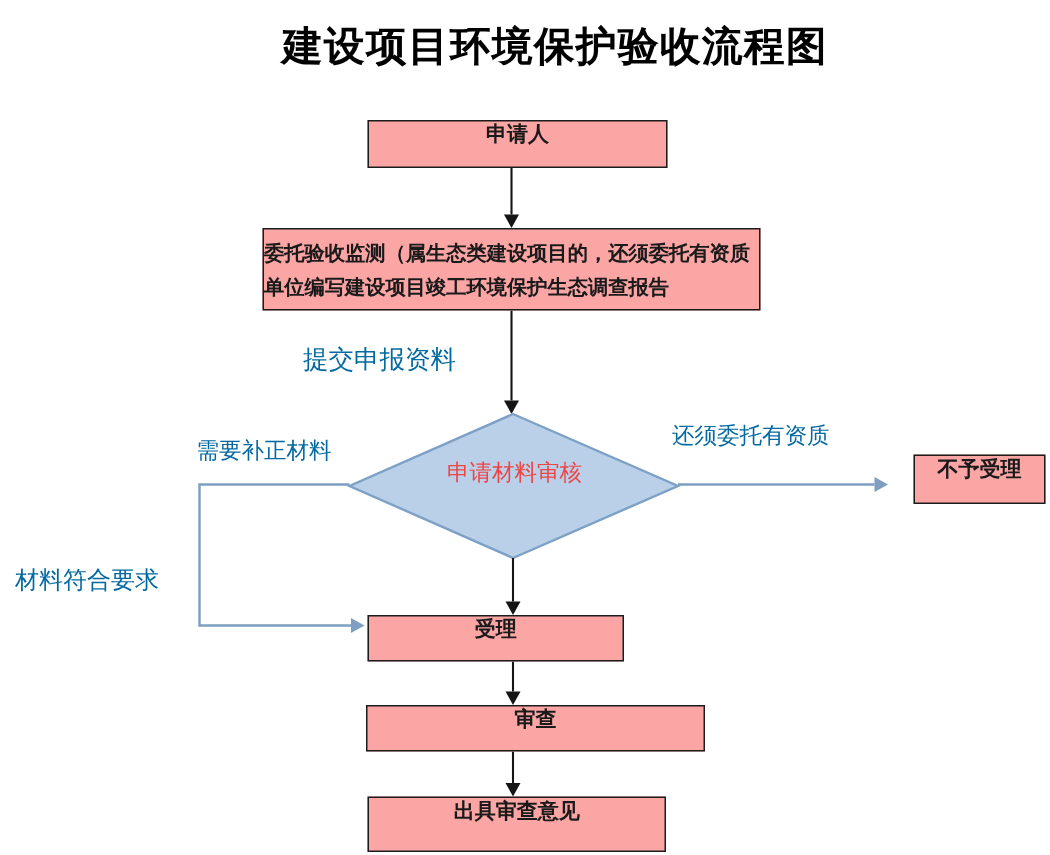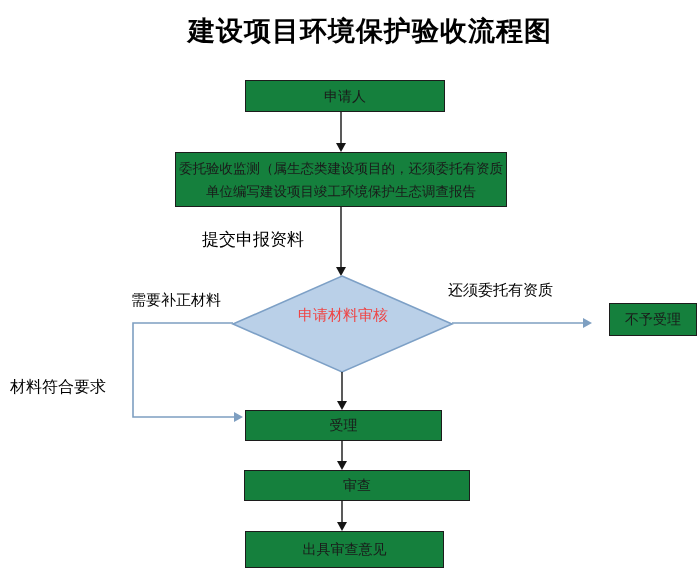--- a/index.html
+++ b/index.html
@@ -18,33 +18,34 @@
   .blue-head{fill:#7e9fc1;stroke:none;}
   .diamond{stroke:#7da0c6;stroke-width:1.6;}
   .title{
     position:absolute;left:20px;top:13px;width:700px;
     text-align:center;font-size:27px;font-weight:bold;color:#000;
     letter-spacing:1px;
   }
   .box{
     position:absolute;
     border:1.5px solid #1c1c1c;
-    background:#15803d;
-    display:flex;align-items:center;justify-content:center;
+    background:#fca5a5;
+    display:flex;align-items:flex-start;justify-content:center;
     font-size:14px;line-height:1.2;text-align:center;
     box-sizing:border-box;
+    font-weight:bold;
   }
   .box.entrust{font-size:13.5px;line-height:23px;flex-direction:column;justify-content:center;}
   .box.entrust span{display:block;white-space:nowrap;}
   .diamond-label{
     position:absolute;left:262px;top:306px;width:162px;
     text-align:center;font-size:15px;color:#ef4444;
   }
   .edge-label{
-    position:absolute;white-space:nowrap;color:#000000;
+    position:absolute;white-space:nowrap;color:#0369a1;
   }
   .lbl-submit{left:202px;top:228px;font-size:17px;}
   .lbl-supplement{left:131px;top:291px;font-size:15px;}
   .lbl-notaccept{left:448px;top:281px;font-size:15px;}
   .lbl-ok{left:10px;top:377px;font-size:16px;}
 </style>
 </head>
 <body>
 
 <div class="canvas">
@@ -107,21 +108,21 @@
   <div class="edge-label lbl-supplement">需要补正材料</div>
 
   <div class="edge-label lbl-notaccept">还须委托有资质</div>
 
   <div class="edge-label lbl-ok">材料符合要求</div>
 
   <div class="box" style="left:609px;top:303px;width:88px;height:33px;">
     <span>不予受理</span>
   </div>
 
-  <div class="box" style="left:245px;top:410px;width:197px;height:31px;">
+  <div class="box" style="left:245px;top:410px;width:171px;height:31px;">
     <span>受理</span>
   </div>
 
   <div class="box" style="left:244px;top:470px;width:226px;height:31px;">
     <span>审查</span>
   </div>
 
   <div class="box" style="left:245px;top:531px;width:199px;height:37px;">
     <span>出具审查意见</span>
   </div>

